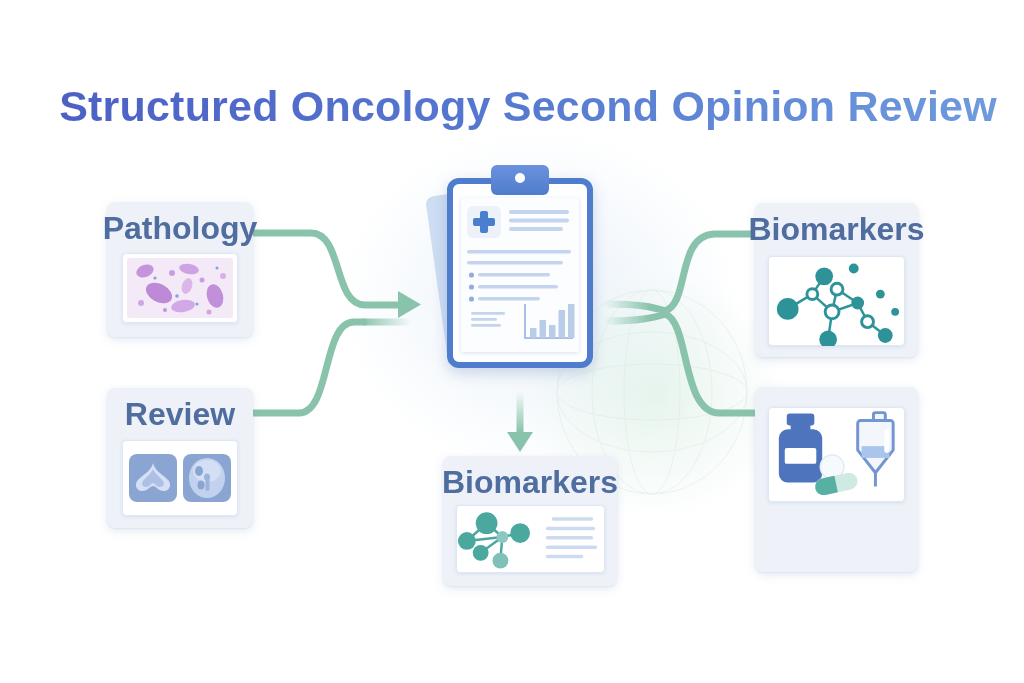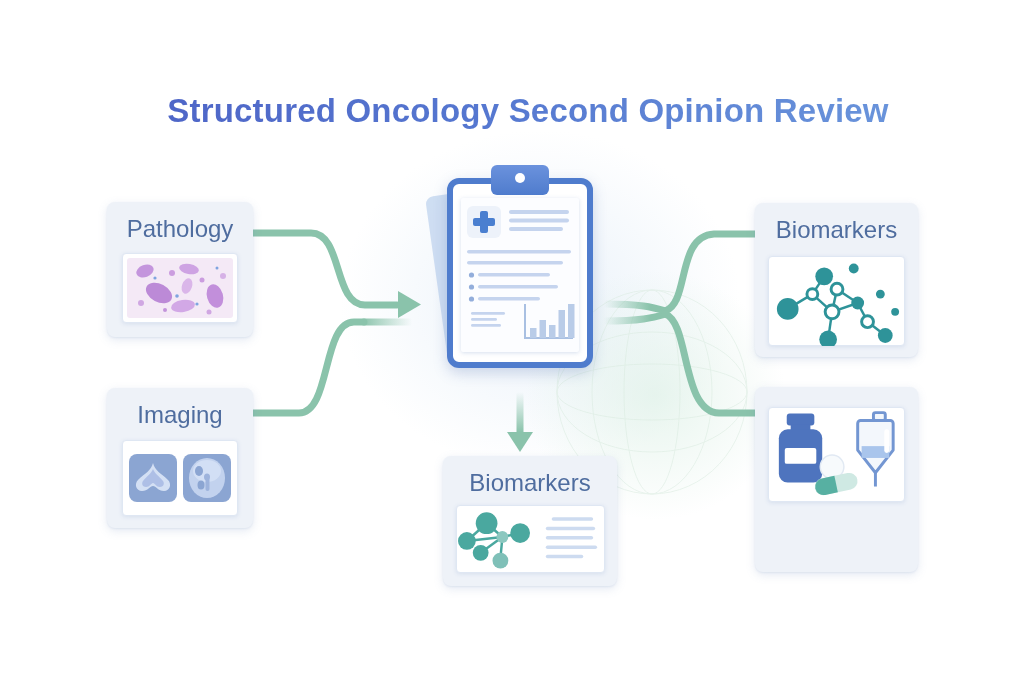--- a/index.html
+++ b/index.html
@@ -1,30 +1,30 @@
 <!DOCTYPE html>
 <html><head>
 <meta charset="utf-8">
 <style>
   html,body{margin:0;padding:0;}
   body{font-family:"Liberation Sans", sans-serif; background:#ffffff;}
   .canvas{position:relative;width:1024px;height:683px;background:#ffffff;overflow:hidden;}
 
   .bg-svg,.connectors{position:absolute;left:0;top:0;pointer-events:none;}
 
-  .title{position:absolute;left:32px;right:0;top:82px;margin:10px;text-align:center;
-    font-size:33px;font-weight:600;letter-spacing:.2px;
+  .title{position:absolute;left:32px;right:0;top:82px;margin:0;text-align:center;
+    font-size:43px;font-weight:600;letter-spacing:.2px;
     background:linear-gradient(90deg,#4c5fc4 0%,#5577d0 45%,#6f9cde 100%);
     -webkit-background-clip:text;background-clip:text;
     -webkit-text-fill-color:transparent;color:transparent;}
 
   .card{position:absolute;background:#eef2f8;border-radius:8px;
     box-shadow:0 3px 10px rgba(110,140,190,.18), 0 1px 2px rgba(110,140,190,.12);
     display:flex;flex-direction:column;align-items:center;padding-top:12px;box-sizing:border-box;}
-  .card-label{font-size:24px;font-weight:400;color:#4f6d9f;line-height:29px;text-align:center;}
+  .card-label{font-size:32px;font-weight:700;color:#4f6d9f;line-height:29px;text-align:center;}
   .frame{background:#ffffff;border:1px solid #dfe7f3;border-radius:4px;
     box-shadow:0 1px 4px rgba(120,150,200,.20);
     display:flex;align-items:center;justify-content:center;box-sizing:border-box;}
 
   .card-pathology{left:107px;top:202px;width:146px;height:135px;}
   .card-pathology .frame{width:116px;height:70px;margin-top:10px;}
   .card-imaging{left:107px;top:388px;width:146px;height:140px;}
   .card-imaging .frame{width:116px;height:76px;margin-top:11px;}
   .card-biomarkers-right{left:755px;top:203px;width:163px;height:154px;}
   .card-biomarkers-right .frame{width:137px;height:90px;margin-top:12px;}
@@ -125,21 +125,21 @@
         <circle cx="38" cy="52" r="2" fill="#b67fd4" opacity=".8"></circle>
         <circle cx="50" cy="38" r="1.8" fill="#7fa4e0"></circle>
         <circle cx="28" cy="20" r="1.6" fill="#7fa4e0"></circle>
         <circle cx="70" cy="46" r="1.6" fill="#7fa4e0"></circle>
         <circle cx="90" cy="10" r="1.5" fill="#7fa4e0"></circle>
       </svg>
     </div>
   </div>
 
   <div class="card card-imaging">
-    <div class="card-label">Imaging</div>
+    <div class="card-label">Review</div>
     <div class="frame">
       <svg width="106" height="66" viewBox="0 0 106 66">
         <rect x="2" y="9" width="48" height="48" rx="8" fill="#8ba5d2"></rect>
         <rect x="56" y="9" width="48" height="48" rx="8" fill="#8ba5d2"></rect>
         <g>
           <path d="M26 18 C24 26 18 28 11 35 C7 39 9 46 15 46 C21 46 23 41 26 41 C29 41 31 46 37 46 C43 46 45 39 41 35 C34 28 28 26 26 18 Z" fill="#d8e3f6" opacity=".95"></path>
           <path d="M26 24 C24 29 20 31 16 36 C14 39 16 42 19 42 C23 42 24 38 26 38 C28 38 29 42 33 42 C36 42 38 39 36 36 C32 31 28 29 26 24 Z" fill="#aebfe6"></path>
         </g>
         <g>
           <ellipse cx="80" cy="33" rx="18" ry="20" fill="#c2d2ee"></ellipse>

